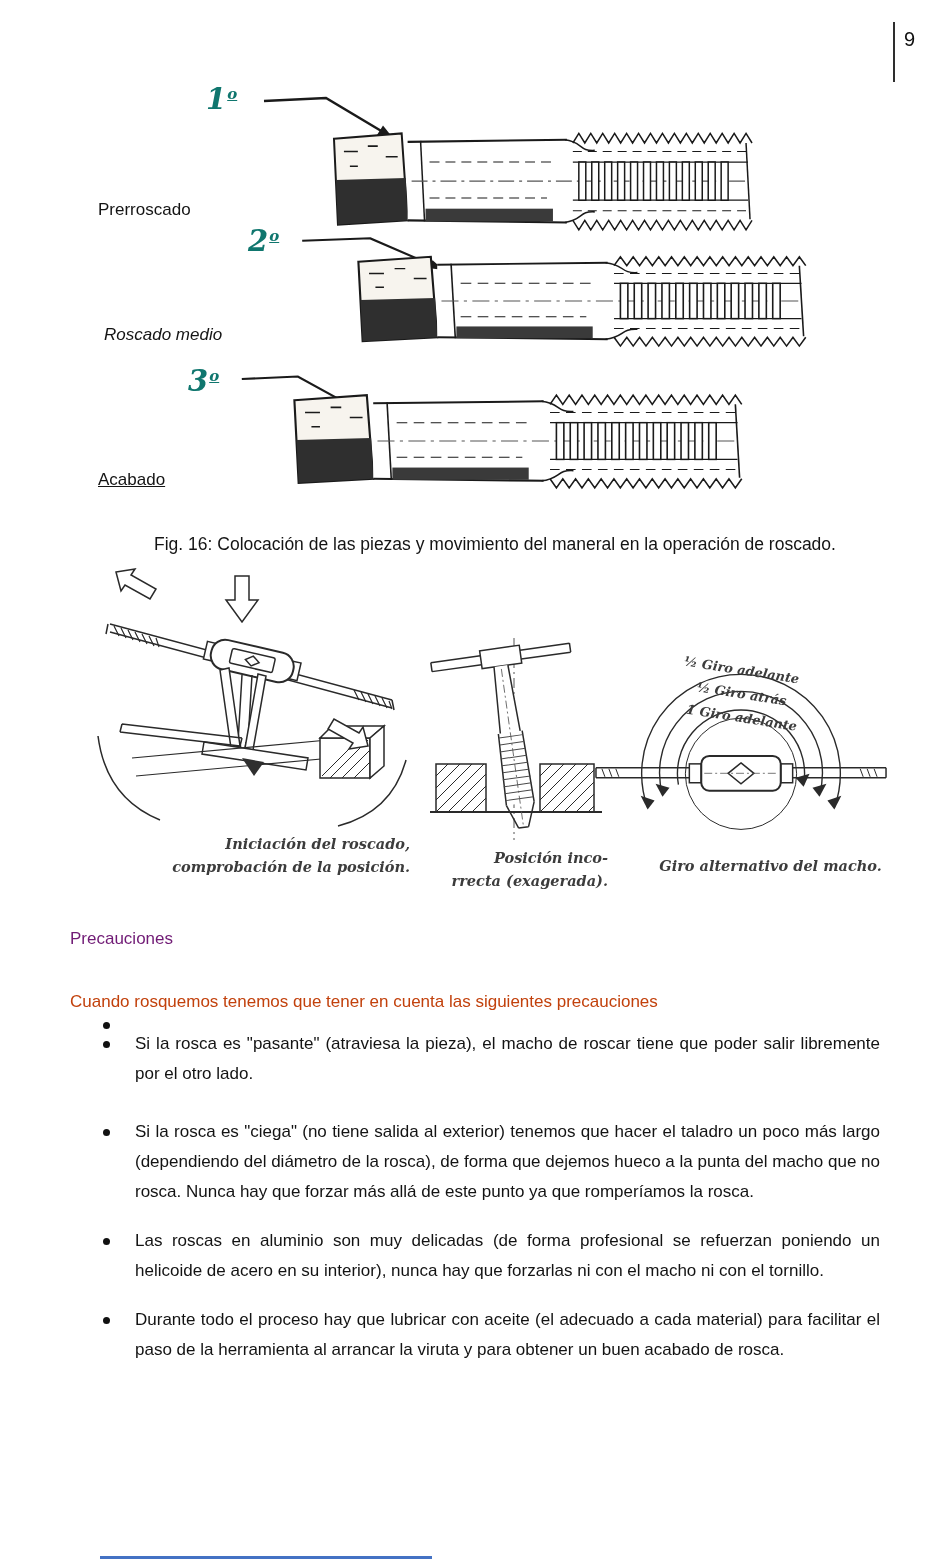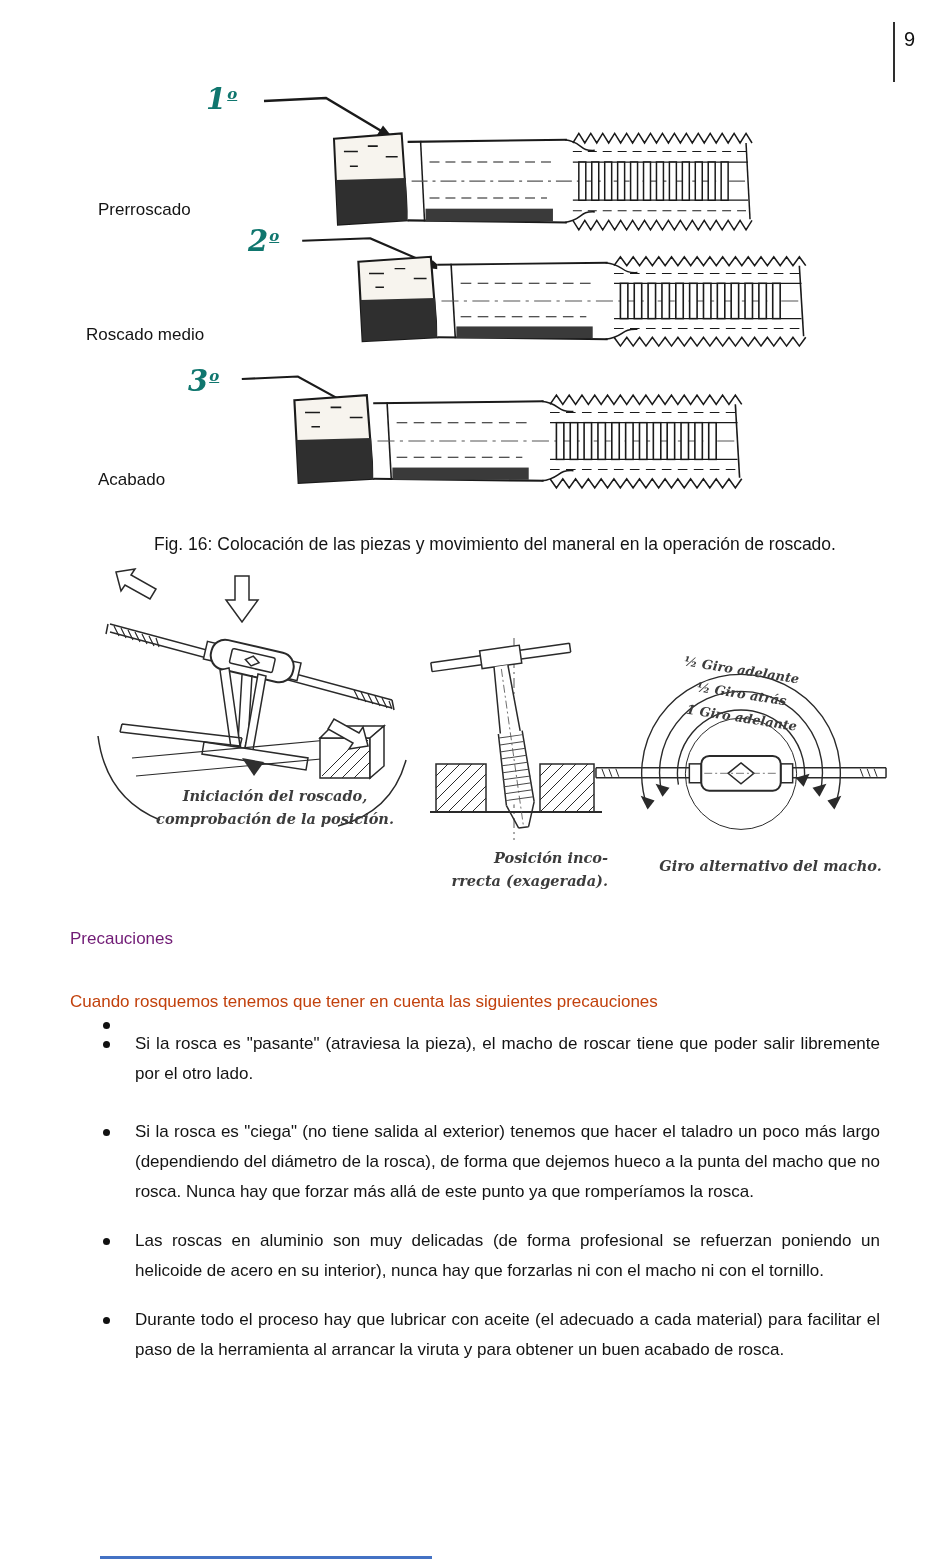--- a/index.html
+++ b/index.html
@@ -89,30 +89,30 @@
     </svg>
   <div class="tap-label" style="left:98px;top:200px;">Prerroscado</div>
 
   <div class="ordinal" style="left:248px;top:224px;"><span class="ord-num">2</span><span class="ord-suf">o</span></div>
   <svg class="abs" style="left:300px;top:236px;" width="148" height="38" viewBox="0 0 135 48" preserveAspectRatio="none">
       <use href="#leader-arrow"></use>
     </svg>
   <svg class="abs" style="left:352px;top:250px;" width="458" height="98" viewBox="0 0 430 100" preserveAspectRatio="none">
       <use href="#tap-shape"></use>
     </svg>
-  <div class="tap-label" style="left:86px;top:325px;">Roscado medio</div>
+  <div class="tap-label" style="left:104px;top:325px;font-style:italic;">Roscado medio</div>
 
   <div class="ordinal" style="left:188px;top:364px;"><span class="ord-num">3</span><span class="ord-suf">o</span></div>
   <svg class="abs" style="left:240px;top:374px;" width="122" height="40" viewBox="0 0 135 48" preserveAspectRatio="none">
       <use href="#leader-arrow"></use>
     </svg>
   <svg class="abs" style="left:288px;top:388px;" width="458" height="102" viewBox="0 0 430 100" preserveAspectRatio="none">
       <use href="#tap-shape"></use>
     </svg>
-  <div class="tap-label" style="left:98px;top:470px;">Acabado</div>
+  <div class="tap-label" style="left:98px;top:470px;text-decoration:underline;">Acabado</div>
 
   <div class="fig-caption">Fig. 16: Colocación de las piezas y movimiento del maneral en la operación de roscado.</div>
 
   <svg class="abs" style="left:92px;top:562px;" width="325" height="268" viewBox="0 0 325 268">
     <g stroke="#2a2a2a" fill="none" stroke-width="1.5">
       <use href="#block-arrow-upleft"></use>
       <polygon points="143,14 157,14 157,38 166,38 150,60 134,38 143,38" fill="#ffffff"></polygon>
       <path d="M18,62 L300,138 M18,70 L300,146 M16,62 L14,72"></path>
       <path d="M22,64 l5,10 M29,66 l5,10 M36,68 l5,10 M43,70 l5,10 M50,72 l5,10 M57,74 l5,10 M64,76 l3,9" stroke-width="1.2"></path>
       <path d="M262,128 l5,10 M269,130 l5,10 M276,132 l5,10 M283,134 l5,10 M290,136 l5,10 M297,139 l3,8" stroke-width="1.2"></path>
@@ -132,21 +132,21 @@
       <path d="M40,196 L236,178 M44,214 L240,196" stroke-width="1.2"></path>
       <path d="M6,174 Q14,236 68,258 M314,198 Q300,250 246,264"></path>
       <rect x="228" y="176" width="50" height="40" fill="#ffffff"></rect>
       <polygon points="228,176 240,164 292,164 278,176" fill="#ffffff"></polygon>
       <polygon points="278,176 292,164 292,204 278,216" fill="#ffffff"></polygon>
       <path d="M230,214 L266,178 M238,216 L276,178 M250,216 L278,188 M262,216 L278,200" stroke-width="1"></path>
       <polygon points="150,196 172,200 162,214" fill="#2f2f2f" stroke="none"></polygon>
       <use href="#block-arrow-upleft" transform="translate(212,150) rotate(180 44 22)"></use>
     </g>
   </svg>
-  <div class="ill-caption" style="left:140px;top:784px;width:270px;">
+  <div class="ill-caption" style="left:140px;top:832px;width:270px;text-align:right;">
     <span style="display:block">Iniciación  del  roscado,</span>
     <span style="display:block">comprobación  de  la  posición.</span>
   </div>
 
   <svg class="abs" style="left:428px;top:636px;" width="178" height="208" viewBox="0 0 178 208">
     <g stroke="#2a2a2a" fill="none" stroke-width="1.5">
       <path d="M86,2 V204" stroke-width="1" stroke-dasharray="10 4 2 4" stroke="#555"></path>
       <rect x="8" y="128" width="50" height="48" fill="#ffffff"></rect>
       <path d="M8,140 L20,128 M8,152 L32,128 M8,164 L44,128 M8,176 L56,128 M20,176 L58,138 M32,176 L58,150 M44,176 L58,162" stroke-width="1"></path>
       <rect x="112" y="128" width="54" height="48" fill="#ffffff"></rect>

